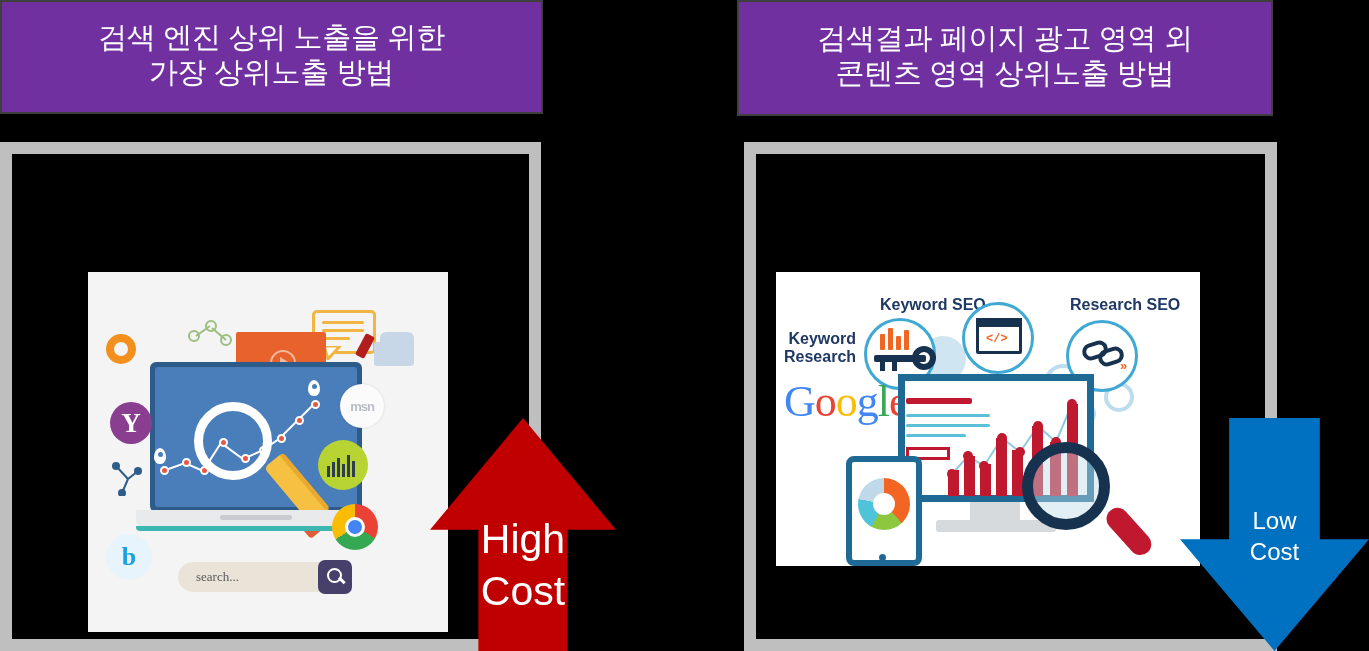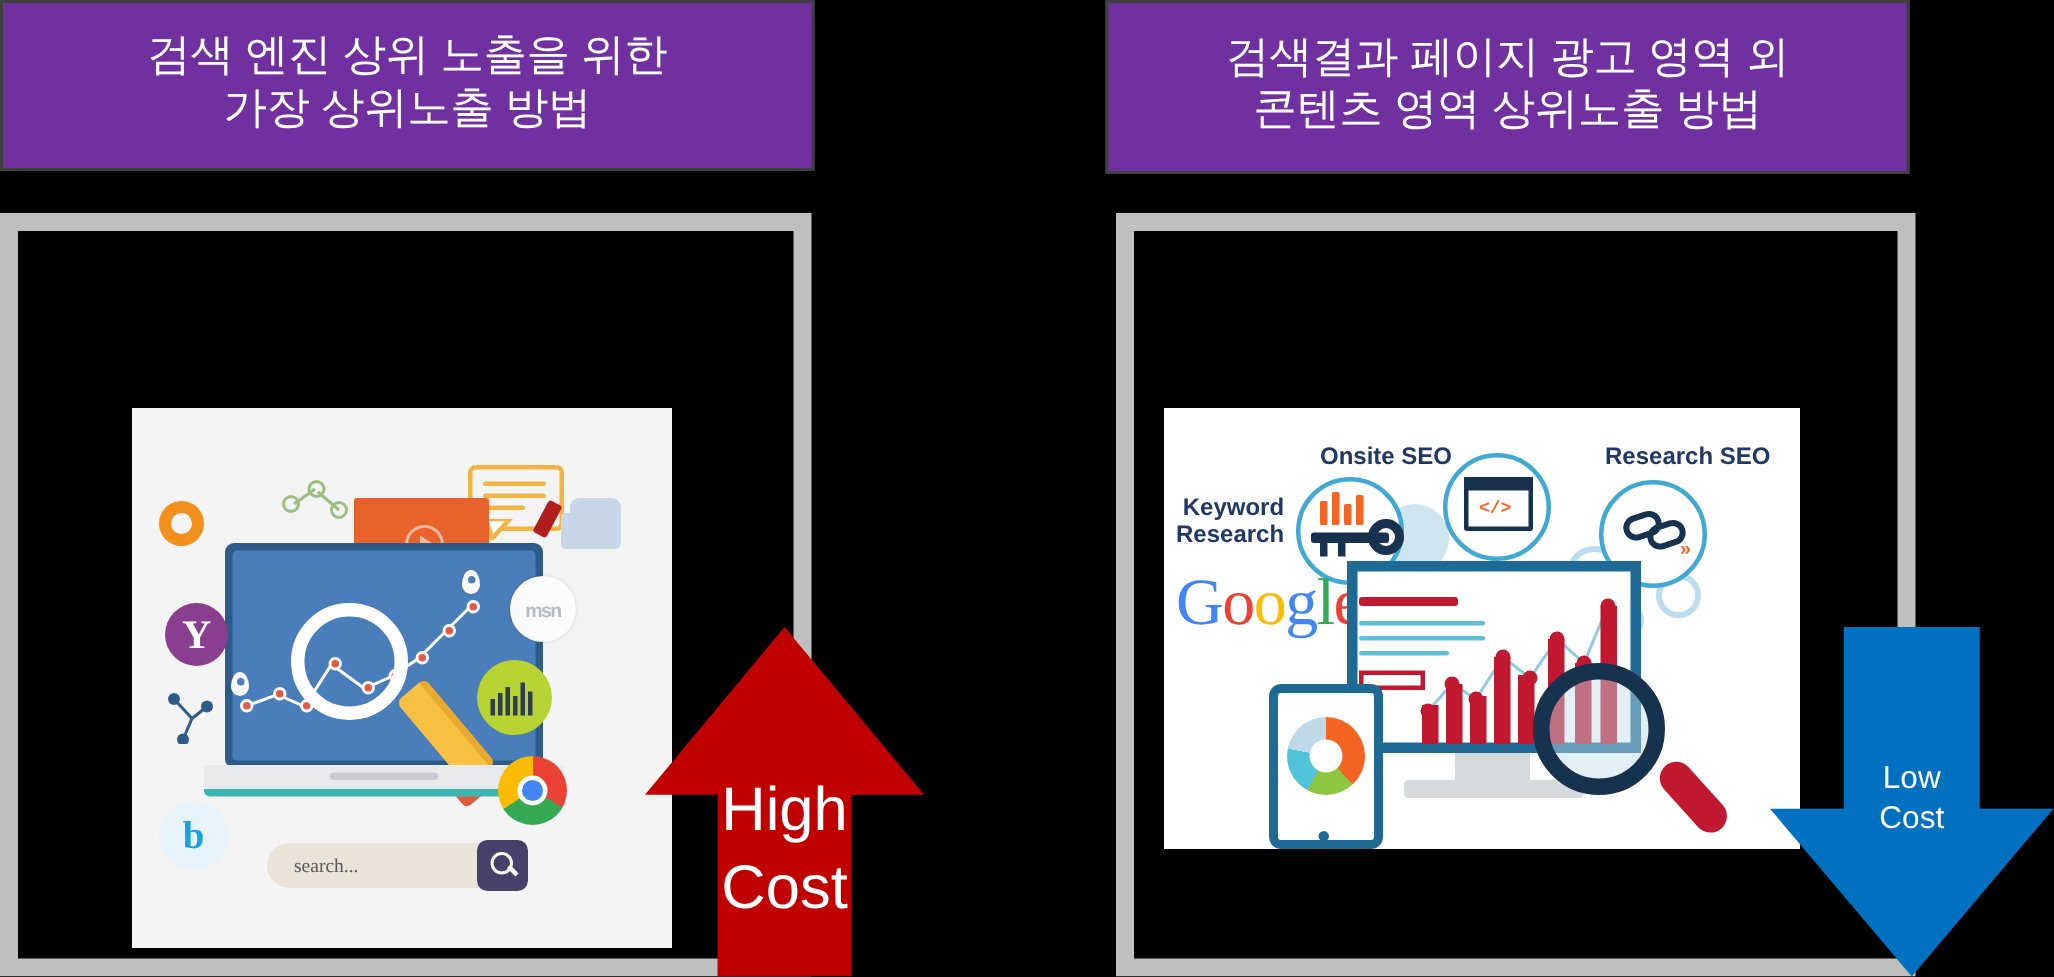--- a/index.html
+++ b/index.html
@@ -268,21 +268,21 @@
     text-align: center; color: #FFFFFF; font-size: 41px; line-height: 1.28;
     white-space: pre-line;
   }
   #arrow-down {
     position: absolute; left: 1180px; top: 418px; width: 189px; height: 233px;
     background: #0070C0;
     clip-path: polygon(26% 0%, 74% 0%, 74% 52%, 100% 52%, 50% 100%, 0% 52%, 26% 52%);
   }
   #arrow-down-label {
     position: absolute; left: 1180px; top: 506px; width: 189px;
-    text-align: center; color: #FFFFFF; font-size: 21px; line-height: 1.28;
+    text-align: center; color: #FFFFFF; font-size: 24px; line-height: 1.28;
     white-space: pre-line;
   }
 </style>
 </head>
 <body>
 
 <div id="banner-left" class="banner">
   <span class="banner-text">검색 엔진 상위 노출을 위한
 가장 상위노출 방법</span>
 </div>
@@ -383,21 +383,21 @@
   <div class="l-searchbtn"></div>
   <div class="l-searchbtn-stem"></div>
 </div>
 
 <div id="frame-right" class="frame"></div>
 
 <div id="photo-right" class="photo">
 
   <div class="r-label" id="r-keyword" style="white-space:pre-line;">Keyword
 Research</div>
-  <div class="r-label" id="r-onsite">Onsite SEO</div>
+  <div class="r-label" id="r-onsite">Keyword SEO</div>
   <div class="r-label" id="r-offsite">Research SEO</div>
 
   <div class="r-circ-shadow"></div>
 
   <div class="r-gear-o" id="r-gear1"></div>
   <div class="r-gear-o" id="r-gear2"></div>
   <div class="r-gear-o" id="r-gear3"></div>
 
   <div class="r-circle" id="r-circ-key"></div>
   <div class="r-bar-o" style="left:104px; top:62px; height:16px;"></div>

